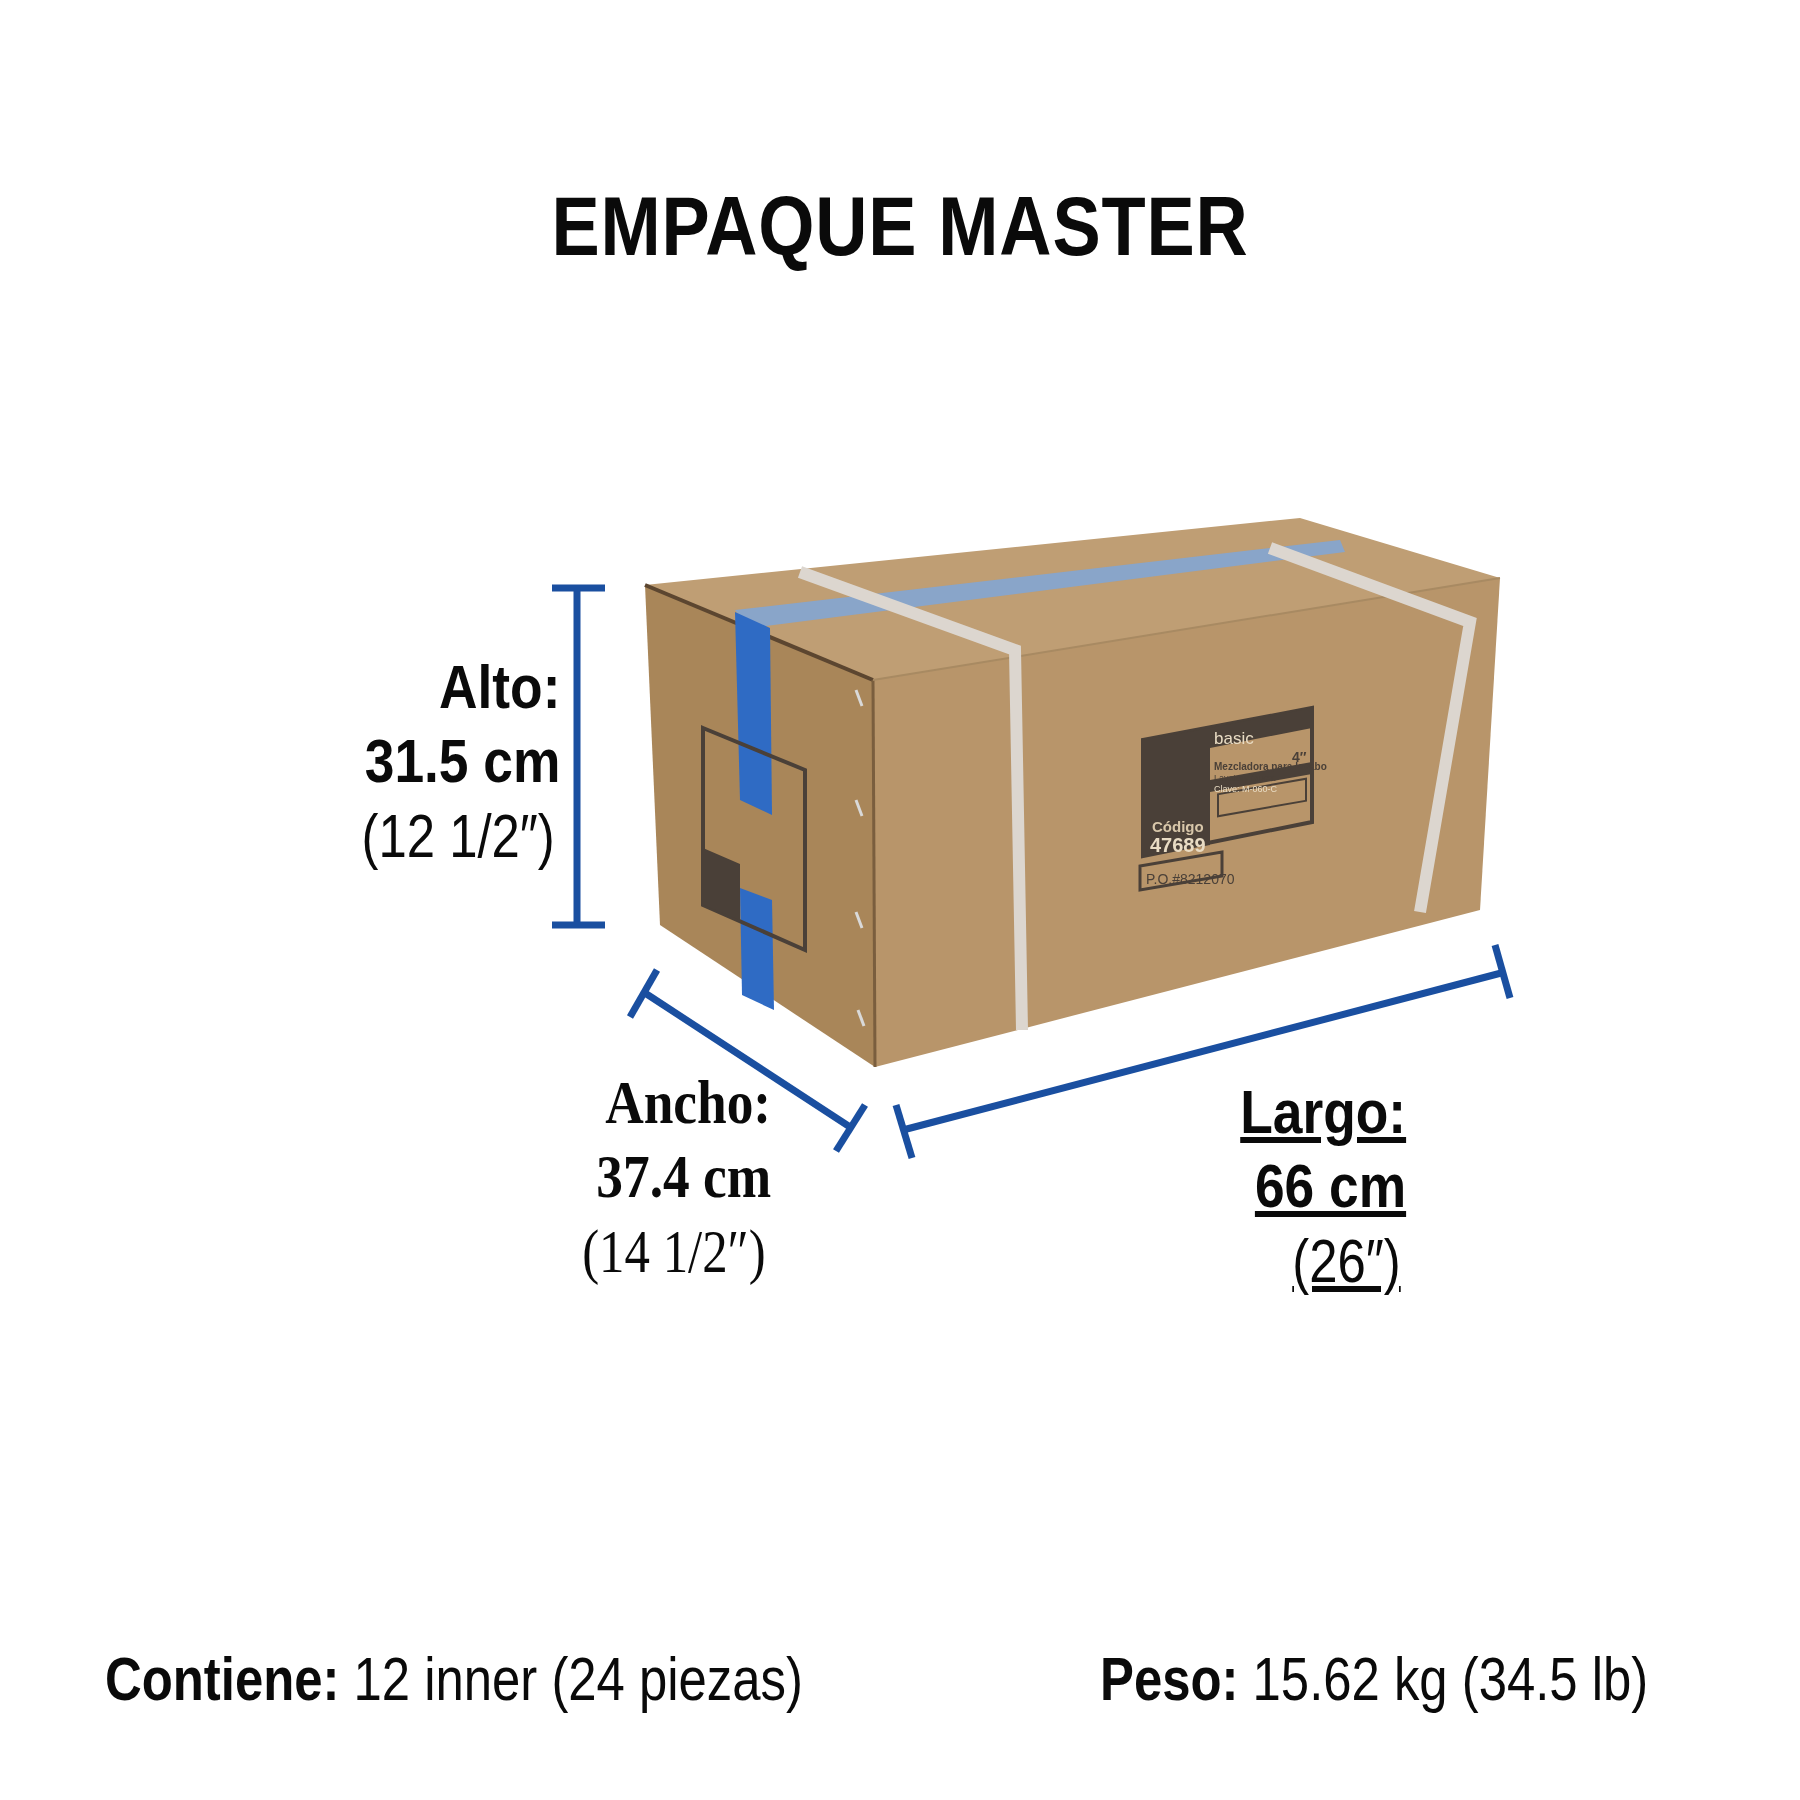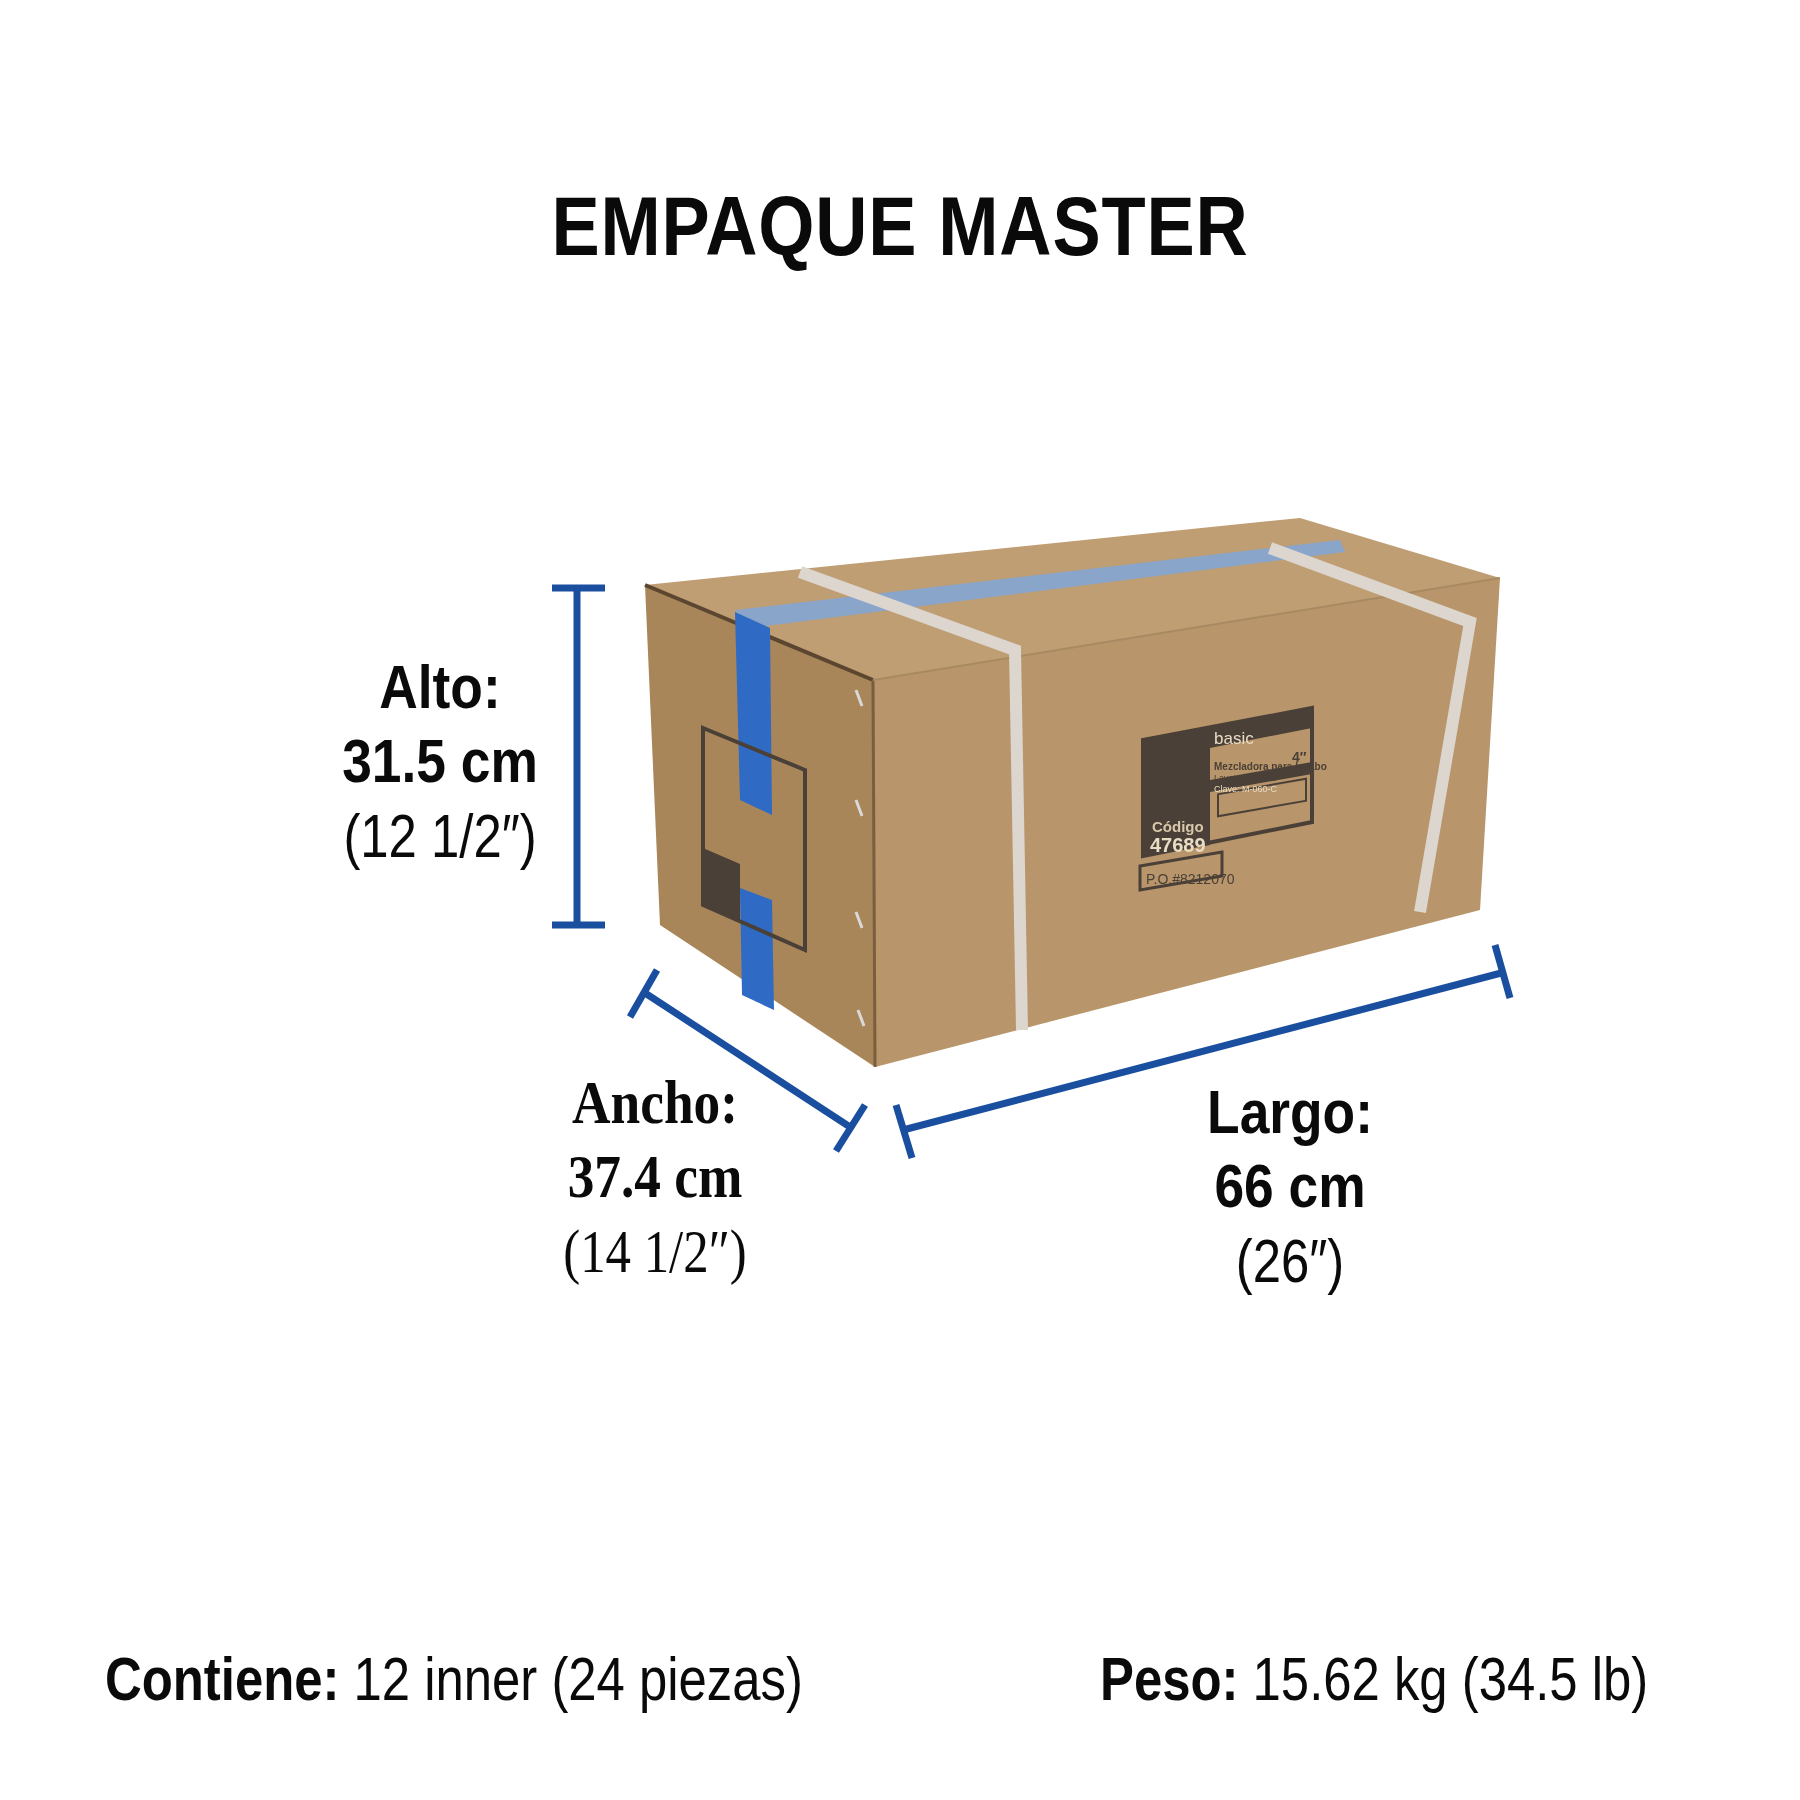--- a/index.html
+++ b/index.html
@@ -1,25 +1,25 @@
 <!DOCTYPE html>
 <html><head>
   <meta charset="utf-8">
   <style>
     html, body { margin: 0; padding: 0; background: #ffffff; }
     body { width: 1800px; height: 1800px; position: relative; overflow: hidden;
            font-family: "Liberation Sans", "DejaVu Sans", sans-serif; color: #0a0a0a; }
     .title { position: absolute; left: 0; width: 1800px; top: 178px; text-align: center;
              font-weight: bold; font-size: 84px; letter-spacing: 1px; transform: scaleX(0.86); }
-    .dim-label { position: absolute; text-align: center; font-weight: bold; line-height: 1.2; }
+    .dim-label { position: absolute; text-align: right; font-weight: bold; line-height: 1.2; }
     .dim-label .name, .dim-label .metric { font-size: 62px; font-weight: bold; display: block; transform: scaleX(0.86); }
     .dim-label .imperial { font-size: 62px; font-weight: normal; display: block; transform: scaleX(0.82); }
     .alto { left: 300px; top: 650px; width: 280px; }
     .ancho { left: 520px; top: 1065px; width: 270px; font-family: Liberation Serif, serif; }
-    .largo { left: 1155px; top: 1075px; width: 270px; }
+    .largo { left: 1155px; top: 1075px; width: 270px; text-decoration: underline; }
     .footer-item { position: absolute; top: 1643px; font-size: 62px; white-space: nowrap; transform-origin: left center; transform: scaleX(0.82); }
     .footer-item .k { font-weight: bold; }
     .footer-item .v { font-weight: normal; }
     .contiene { left: 105px; }
     .peso { left: 1100px; }
     svg.scene { position: absolute; left: 0; top: 0; }
   </style>
 </head>
 <body>
 

